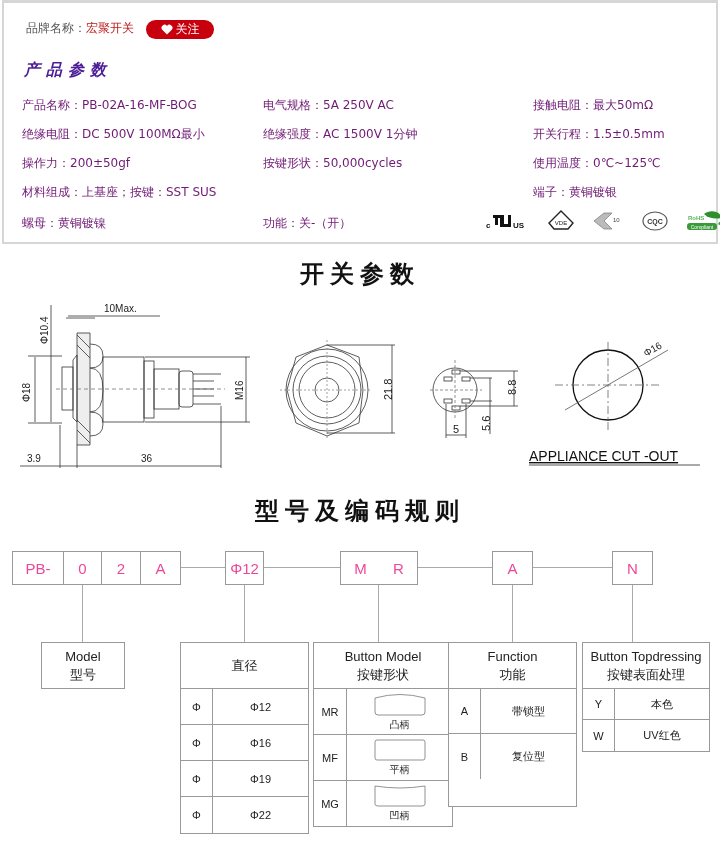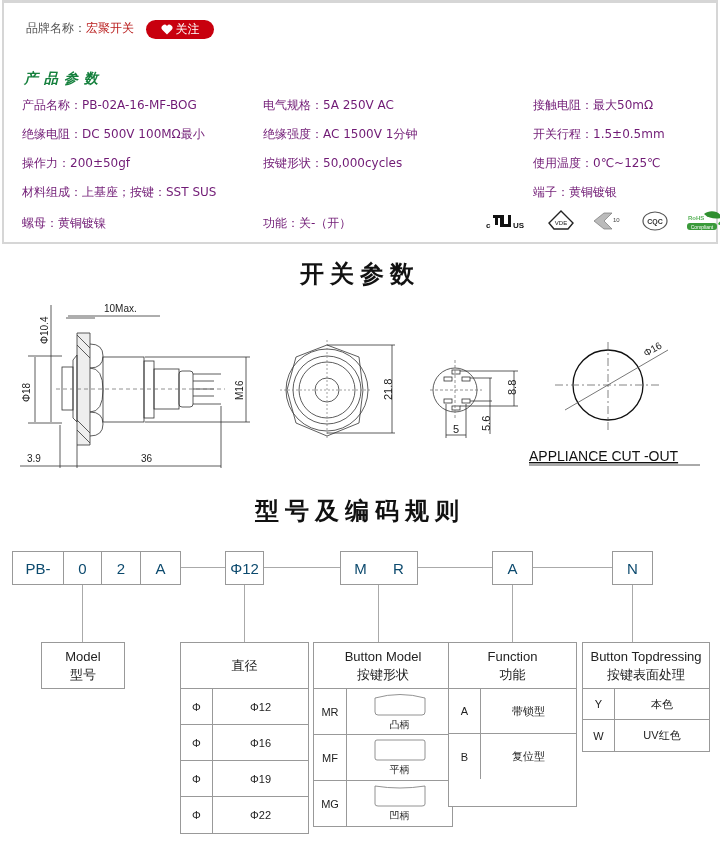--- a/index.html
+++ b/index.html
@@ -2,27 +2,27 @@
 <html><head>
 <meta charset="utf-8">
 <style>
   * { box-sizing: border-box; margin: 0; padding: 0; }
   body { width: 720px; height: 849px; background: #ffffff; font-family: "DejaVu Sans", "Liberation Sans", sans-serif; color: #333; position: relative; overflow: hidden; }
   .card { position: absolute; left: 2px; top: 0; width: 716px; height: 244px; border: 2px solid #d6d6d6; border-top: 3px solid #d6d6d6; background: #fff; }
   .brand-row { position: absolute; left: 22px; top: 17px; font-size: 12px; color: #555; display: flex; align-items: flex-start; }
   .brand-link { color: #b91c1c; }
   .follow-btn { margin-left: 12px; width: 68px; height: 19px; border-radius: 10px; background: #c8000e; color: #fff; font-size: 12px; display: flex; align-items: center; justify-content: center; gap: 3px; }
   .follow-btn svg { width: 12px; height: 11px; }
-  .section-title-small { position: absolute; left: 20px; top: 67px; font-family: "DejaVu Serif", serif; font-size: 14px; font-weight: bold; font-style: italic; letter-spacing: 6px; color: #15803d; }
+  .section-title-small { position: absolute; left: 20px; top: 57px; font-family: "DejaVu Serif", serif; font-size: 16px; font-weight: bold; font-style: italic; letter-spacing: 6px; color: #4c1d95; }
   .spec { position: absolute; font-size: 12px; color: #701a75; white-space: nowrap; }
   .certs { position: absolute; left: 482px; top: 207px; display: flex; gap: 18px; align-items: center; }
   .cert svg { display: block; }
   .big-title { position: absolute; width: 720px; text-align: center; font-size: 24px; font-weight: bold; color: #111; letter-spacing: 6px; }
   .drawing { position: absolute; left: 0; top: 290px; }
-  .code-box { position: absolute; height: 34px; border: 1px solid #999; background: #fff; font-family: "Liberation Sans", sans-serif; font-size: 15px; color: #0c4a6e; display: flex; align-items: center; justify-content: center; }
+  .code-box { position: absolute; height: 34px; border: 1px solid #999; background: #fff; font-family: "Liberation Sans", sans-serif; font-size: 15px; color: #ec4899; display: flex; align-items: center; justify-content: center; }
   .line { position: absolute; background: #aaa; }
   .tbl { position: absolute; border: 1px solid #999; background: #fff; font-family: "Liberation Sans", sans-serif; color: #222; }
   .tbl-head { border-bottom: 1px solid #999; display: flex; flex-direction: column; align-items: center; justify-content: center; font-size: 13px; line-height: 18px; }
   .tbl-row { display: flex; border-bottom: 1px solid #999; font-size: 11px; }
   .tbl-row:last-child { border-bottom: none; }
   .tbl-key { border-right: 1px solid #999; display: flex; align-items: center; justify-content: center; }
   .tbl-val { flex: 1; display: flex; align-items: center; justify-content: center; }
   .btn-shape { display: flex; flex-direction: column; align-items: center; justify-content: center; gap: 2px; font-size: 10px; }
   .btn-shape svg { display: block; }
 </style>

